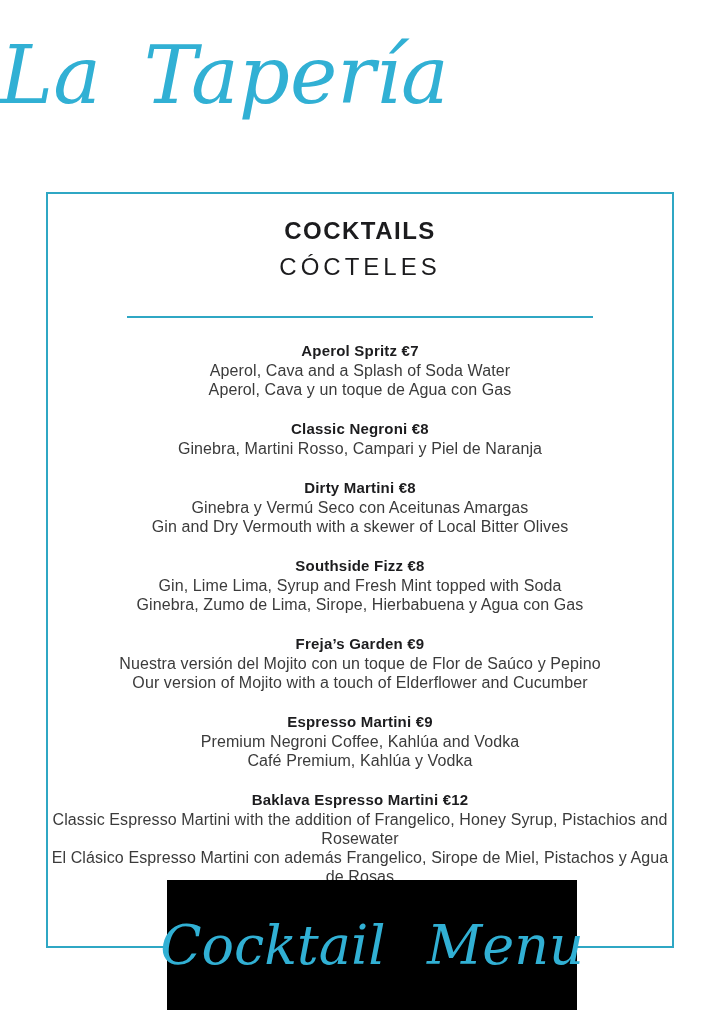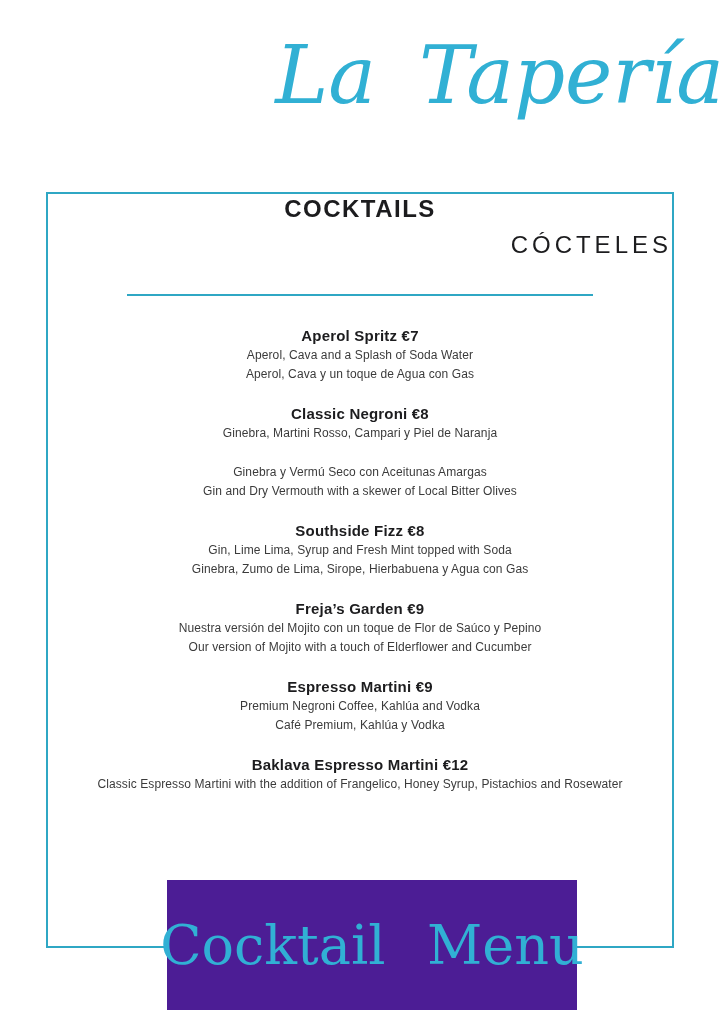--- a/index.html
+++ b/index.html
@@ -15,92 +15,93 @@
     height: 1024px;
     position: relative;
     overflow: hidden;
     font-family: "Liberation Sans", sans-serif;
   }
   .logo {
     position: absolute;
     top: 26px;
     left: 0;
     width: 724px;
-    text-align: right;
+    text-align: left;
     font-family: "DejaVu Serif", serif;
     font-style: italic;
     font-size: 80px;
     line-height: 1.25;
     color: var(--accent-script);
     word-spacing: 0.22em;
     white-space: nowrap;
   }
   .menu-box {
     position: absolute;
     left: 46px;
     top: 192px;
     width: 628px;
     height: 756px;
     border: 2px solid var(--accent-border);
     text-align: center;
+    padding-top: 22px;
   }
   .menu-title {
     font-size: 24px;
     line-height: 30px;
     font-weight: 800;
     letter-spacing: 1.5px;
     color: var(--heading-text);
   }
   .menu-subtitle {
     margin-top: 6px;
     font-size: 24px;
     line-height: 30px;
     font-weight: 300;
     letter-spacing: 4px;
     color: var(--heading-text);
-    text-align: right;
   }
   .divider {
     width: 466px;
     height: 2px;
     background: var(--accent-border);
     margin: 34px auto 0 auto;
   }
   .items {
-    margin-top: 30px;
+    margin-top: 23px;
   }
   .item {
     margin-bottom: 20px;
   }
   .item-heading {
     font-size: 15px;
     line-height: 20px;
     font-weight: 700;
     letter-spacing: 0.2px;
     color: var(--heading-text);
   }
   .item-desc {
-    font-size: 12px;
+    font-size: 16px;
     line-height: 19px;
     font-weight: 400;
     letter-spacing: 0.1px;
     color: var(--body-text);
     text-align: center;
   }
   .footer-script {
     position: absolute;
     top: 880px;
     left: 167px;
     width: 410px;
     height: 130px;
-    background: #4c1d95;
+    background: #000000;
     display: flex;
     align-items: center;
     justify-content: center;
     font-family: "DejaVu Serif", serif;
+    font-style: italic;
     font-size: 54px;
     color: var(--accent-script);
     word-spacing: 0.45em;
     white-space: nowrap;
   }
 </style>
 </head>
 <body>
 
 <div class="logo">La Tapería</div>
@@ -123,20 +124,24 @@
 
     <div class="item">
       <div class="item-heading">
         <span>Classic Negroni</span>
         <span>€8</span>
       </div>
       <div class="item-desc">Ginebra, Martini Rosso, Campari y Piel de Naranja</div>
     </div>
 
     <div class="item">
+      <div class="item-heading">
+        <span>Dirty Martini</span>
+        <span>€8</span>
+      </div>
       <div class="item-desc">Ginebra y Vermú Seco con Aceitunas Amargas</div>
       <div class="item-desc">Gin and Dry Vermouth with a skewer of Local Bitter Olives</div>
     </div>
 
     <div class="item">
       <div class="item-heading">
         <span>Southside Fizz</span>
         <span>€8</span>
       </div>
       <div class="item-desc">Gin, Lime Lima, Syrup and Fresh Mint topped with Soda</div>
@@ -160,18 +165,19 @@
       <div class="item-desc">Premium Negroni Coffee, Kahlúa and Vodka</div>
       <div class="item-desc">Café Premium, Kahlúa y Vodka</div>
     </div>
 
     <div class="item">
       <div class="item-heading">
         <span>Baklava Espresso Martini</span>
         <span>€12</span>
       </div>
       <div class="item-desc">Classic Espresso Martini with the addition of Frangelico, Honey Syrup, Pistachios and Rosewater</div>
+      <div class="item-desc">El Clásico Espresso Martini con además Frangelico, Sirope de Miel, Pistachos y Agua de Rosas</div>
     </div>
 
   </div>
 </div>
 
 <div class="footer-script">Cocktail Menu</div>
 
 </body></html>

